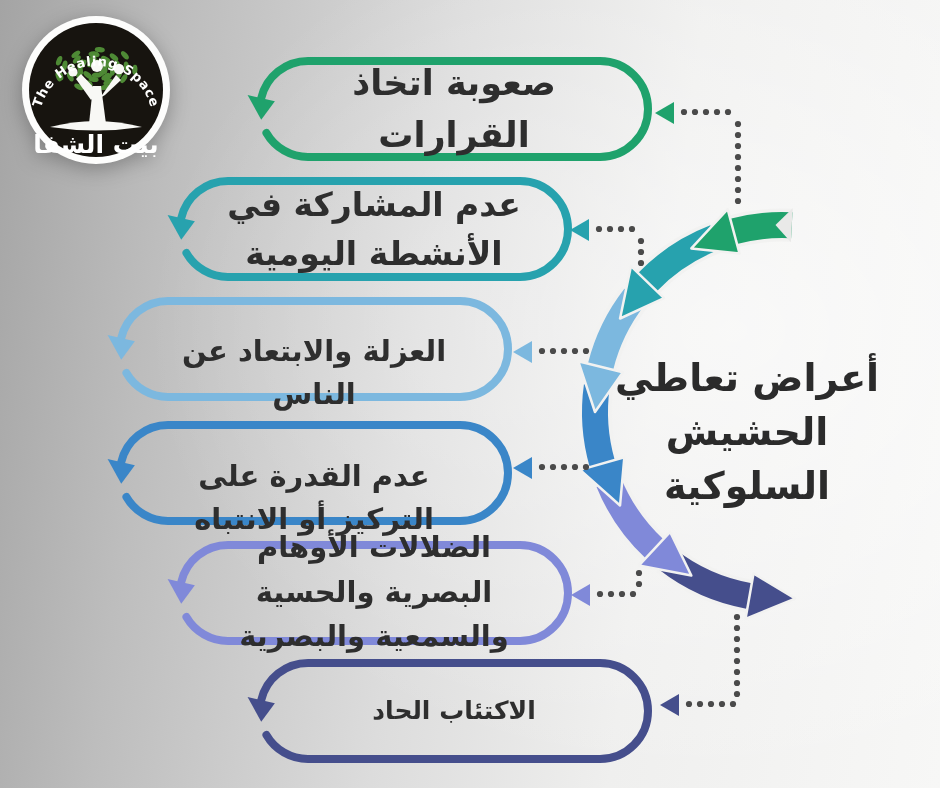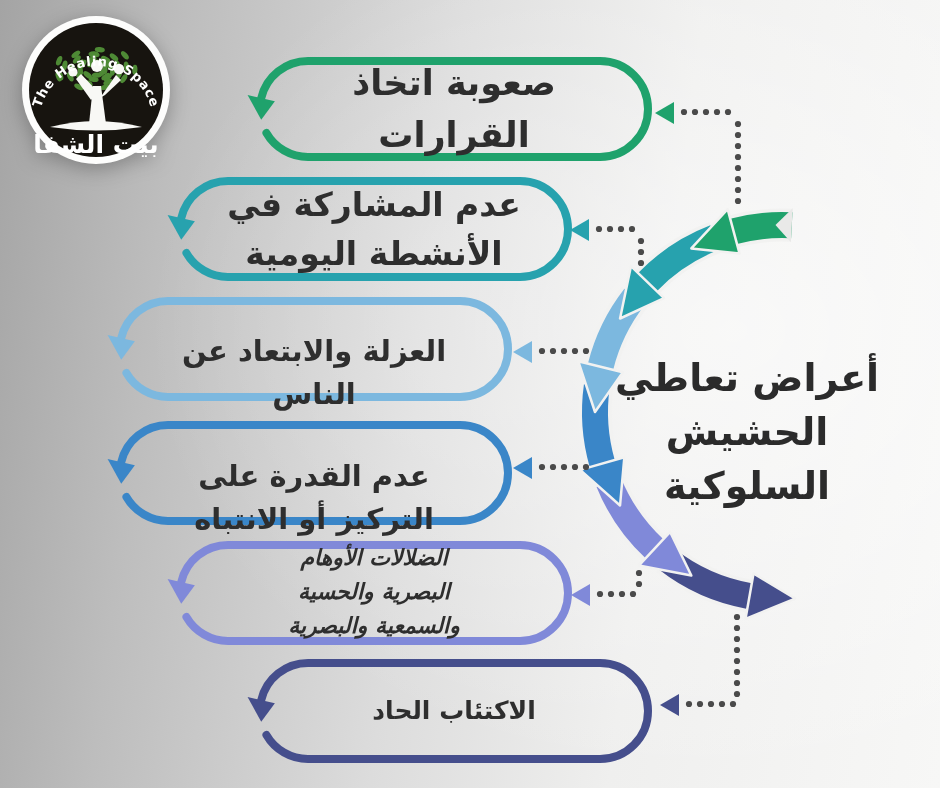--- a/index.html
+++ b/index.html
@@ -19,21 +19,21 @@
     text-align:center;white-space:pre-line;
   }
   .pill-label{
     position:absolute;height:92px;display:flex;align-items:center;justify-content:center;
     text-align:center;white-space:pre-line;color:#2e2e2e;font-weight:600;line-height:1.5;
   }
   .pl0{left:280px;top:63px;width:348px;font-size:35px;}
   .pl1{left:200px;top:183px;width:348px;font-size:33px;}
   .pl2{left:140px;top:303px;width:348px;font-size:29px;margin-top:24px;}
   .pl3{left:140px;top:427px;width:348px;font-size:29px;margin-top:25px;}
-  .pl4{left:200px;top:546px;width:348px;font-size:22px;line-height:1.55;font-style:italic;}
+  .pl4{left:200px;top:546px;width:348px;font-size:29px;line-height:1.55;}
   .pl5{left:280px;top:665px;width:348px;font-size:25px;}
   .logo-en{font-size:13px;font-weight:bold;letter-spacing:.8px;fill:#fff;}
   .logo-ar{font-size:25px;font-weight:bold;fill:#fff;}
 </style>
 </head>
 <body>
 
 <div class="canvas">
 
   <svg id="scene" width="940" height="788" viewBox="0 0 940 788">

